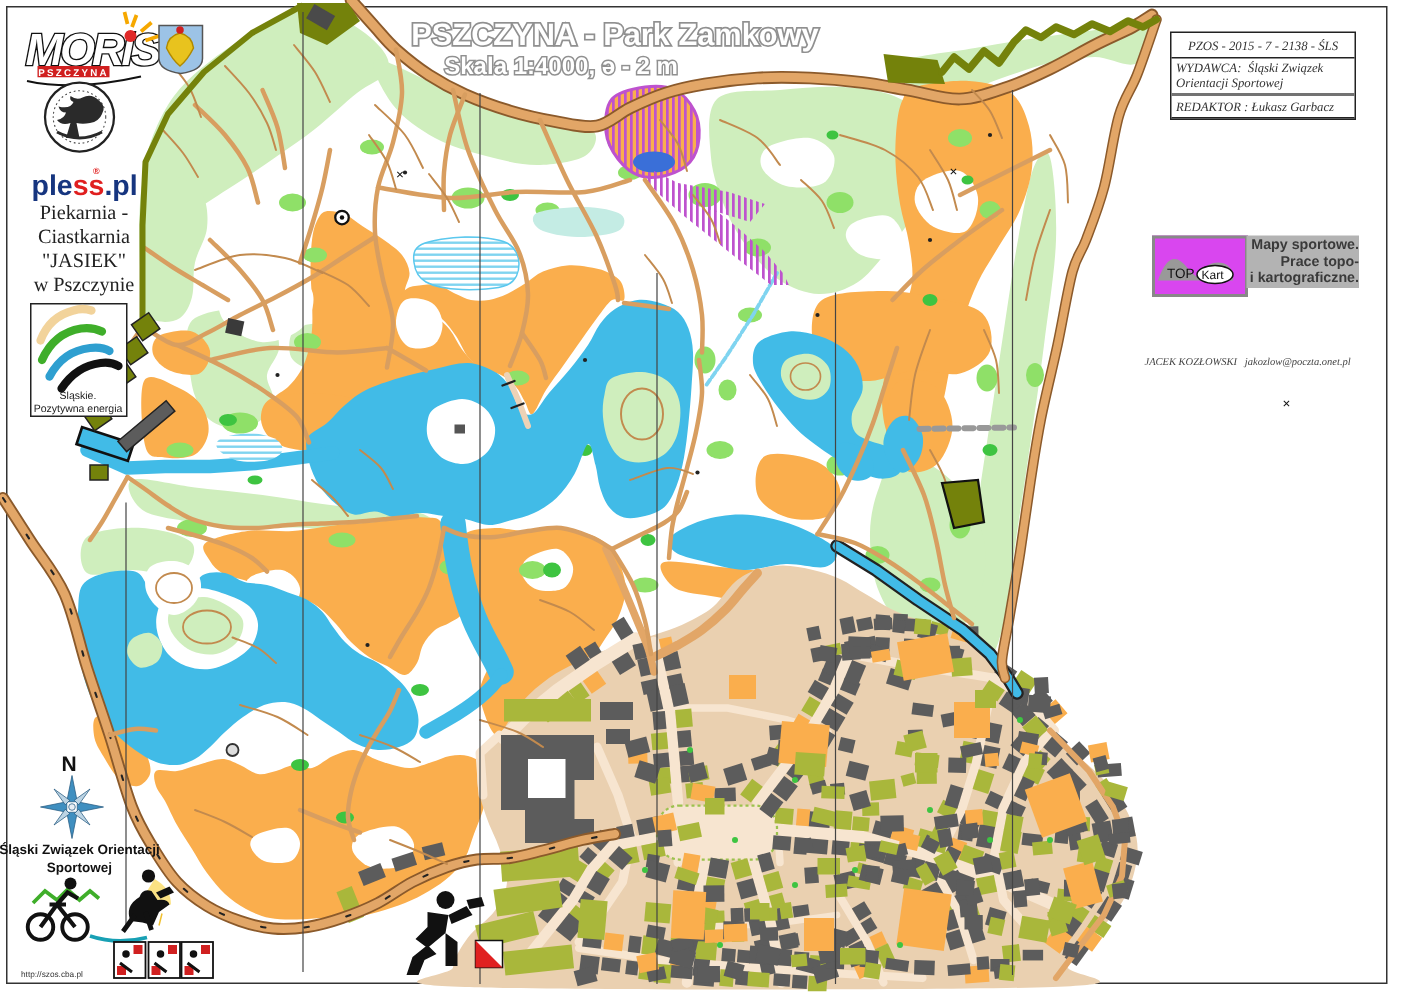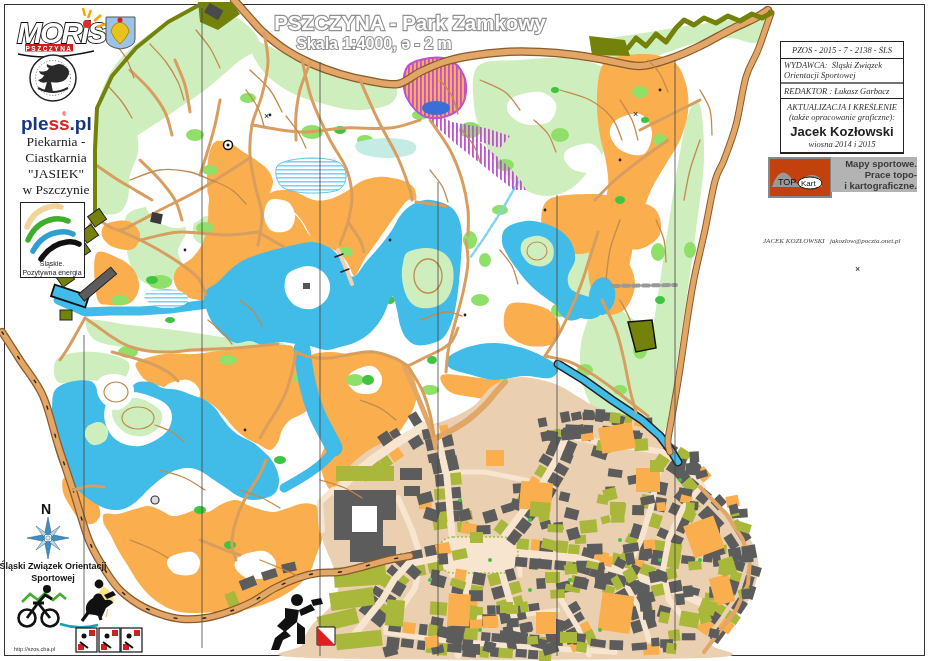--- a/index.html
+++ b/index.html
@@ -820,35 +820,29 @@
 <path d="M30,18 l14,2 l-2,12 l-12,10 l-8,-6 l8,-8 Z"></path>
 <path d="M44,20 l12,-6 l4,6 l-14,6 Z"></path>
 <path d="M30,40 l-10,8 l-4,12 l8,0 l4,-10 l8,-4 Z"></path>
 <path d="M42,32 l8,6 l0,16 l-8,0 l0,-12 Z"></path>
 <path d="M56,10 l10,-2 l2,6 l-10,2 Z"></path>
 </g>
 <polygon points="62,37 80,37 80,55 62,55" fill="#fff" stroke="#111" stroke-width="1"></polygon>
 <polygon points="62,37 80,55 62,55" fill="#e02020"></polygon>
 </svg>
 
-<div class="abs" style="left:780px;top:21px;width:124px;margin-top:20px;">
+<div class="abs" style="left:780px;top:21px;width:124px;">
 <div style="border:1px solid #222;">
 <div class="ser" style="font-style:italic;font-size:8.5px;color:#333;text-align:center;padding:3px 1px;border-bottom:1px solid #222;">PZOS - 2015 - 7 - 2138 - ŚLS</div>
 <div class="ser" style="font-style:italic;font-size:8.5px;color:#333;padding:2px 3px;border-bottom:2px solid #737373;line-height:9.5px;">WYDAWCA:&nbsp; Śląski Związek<div style="text-align:left">Orientacji Sportowej</div></div>
 <div class="ser" style="font-style:italic;font-size:8.5px;color:#333;padding:2px 3px;border-bottom:1px solid #222;">REDAKTOR : Łukasz Garbacz</div>
-<div style="padding:3px 2px;border-bottom:1px solid #222;text-align:center;">
-<div class="ser" style="font-style:italic;font-size:8.5px;color:#333;">AKTUALIZACJA I KREŚLENIE</div>
-<div class="ser" style="font-style:italic;font-size:8.5px;color:#333;">(także opracowanie graficzne):</div>
-<div style="font-size:13px;font-weight:bold;color:#222;margin-top:2px;">Jacek Kozłowski</div>
-<div class="ser" style="font-style:italic;font-size:8.5px;color:#333;">wiosna 2014 i 2015</div>
 </div>
 </div>
-</div>
-<div class="abs" style="left:768px;top:157px;width:60px;height:37px;border:2px solid #888;background:#c2410c;">
+<div class="abs" style="left:768px;top:157px;width:60px;height:37px;border:2px solid #888;background:#d946ef;">
 <svg width="56" height="33" viewBox="0 0 56 33">
 <path d="M2,28 q8,-24 20,-8 q6,8 12,6 q-2,-10 8,-10 q8,0 10,8 l0,4 Z" fill="#999"></path>
 <text x="8" y="26" font-size="9" fill="#111">TOP</text>
 <ellipse cx="40" cy="24" rx="12" ry="6" fill="#fff" stroke="#111" stroke-width="1"></ellipse>
 <text x="31" y="27" font-size="8" fill="#111">Kart</text>
 </svg>
 </div>
-<div class="abs" style="left:831px;top:157px;width:86px;height:34px;background:#b3b3b3;color:#3a3a3a;font-weight:bold;font-size:9.5px;text-align:right;line-height:11px;padding-top:1px;">Mapy sportowe.<br>Prace topo-<br>i kartograficzne.</div>
+<div class="abs" style="left:831px;top:157px;width:75px;height:34px;background:#b3b3b3;color:#3a3a3a;font-weight:bold;font-size:9.5px;text-align:right;line-height:11px;padding-top:1px;">Mapy sportowe.<br>Prace topo-<br>i kartograficzne.</div>
 <div class="abs ser" style="left:763px;top:197px;width:170px;font-style:italic;font-size:7px;color:#444;white-space:nowrap;margin-top:40px;">JACEK KOZŁOWSKI&nbsp;&nbsp; jakozlow@poczta.onet.pl</div>
 </div>
 </body></html>

